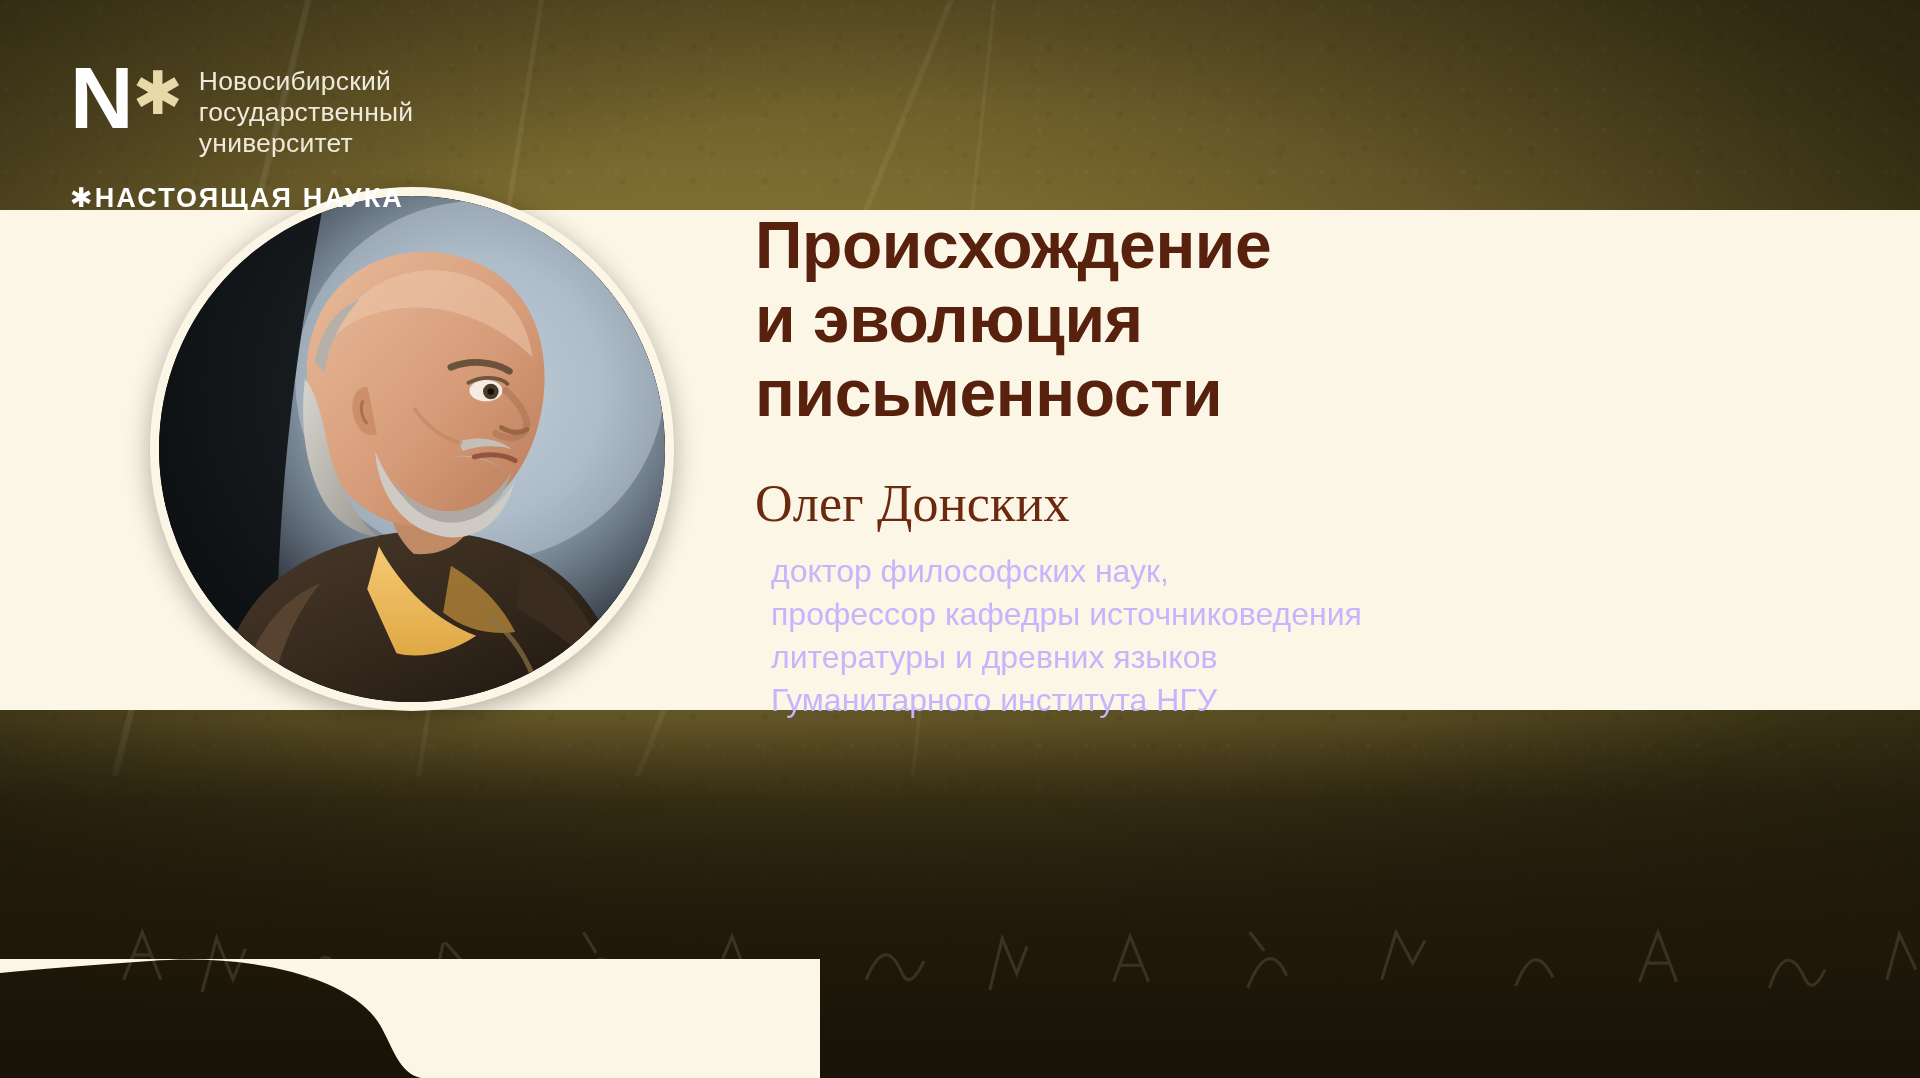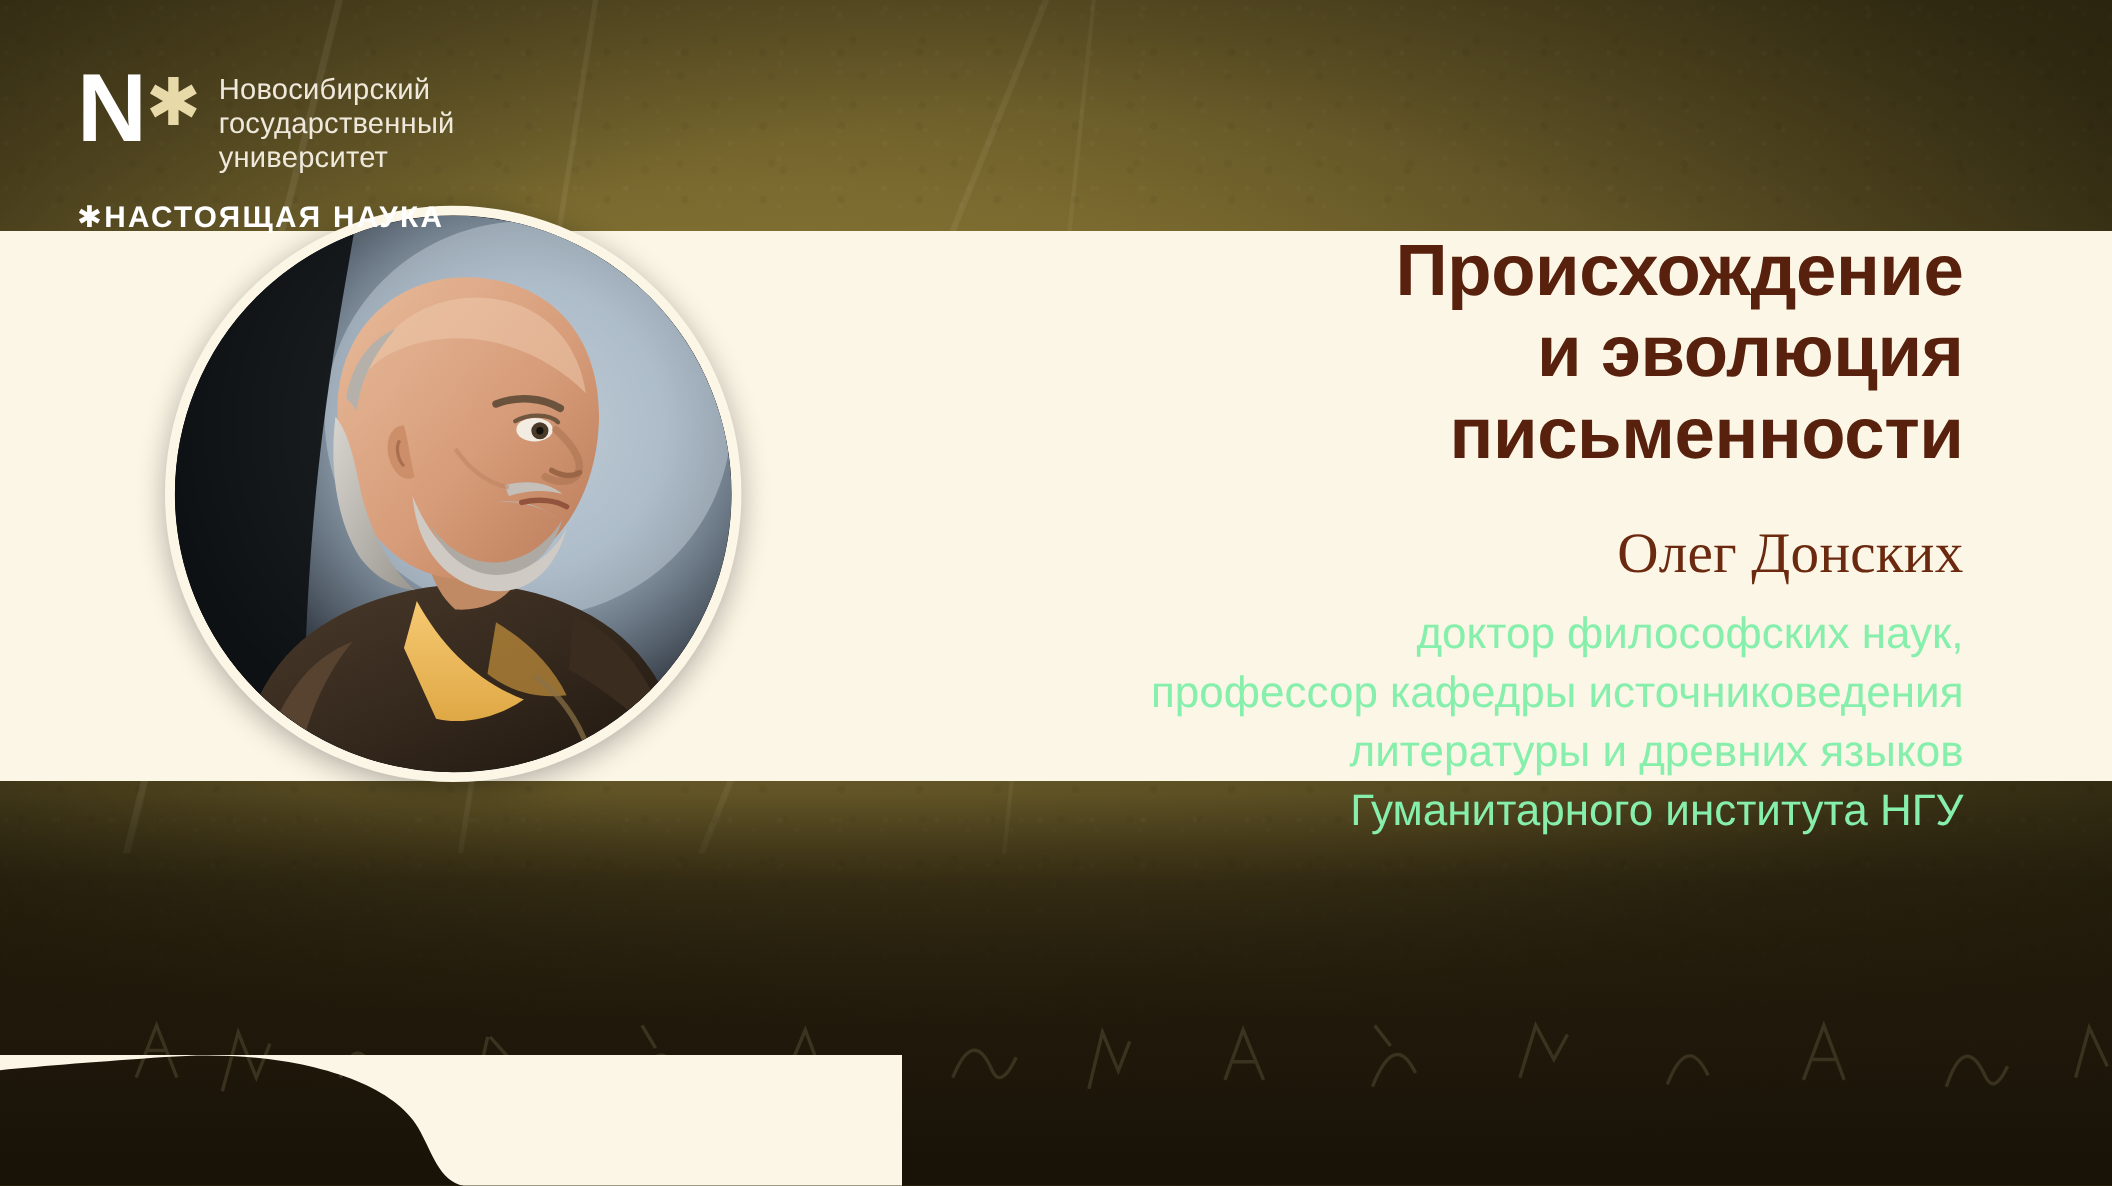--- a/index.html
+++ b/index.html
@@ -166,45 +166,44 @@
     overflow: hidden;
   }
 
   
   .text-block {
     position: absolute;
     left: 755px;
     top: 205px;
     width: 1030px;
     z-index: 4;
-    text-align: right;
   }
   .talk-title {
     font-weight: bold;
     font-size: 66px;
     line-height: 1.12;
     color: #58210d;
     letter-spacing: -0.4px;
     white-space: pre-line;
     margin: 0;
     padding-top: 4px;
   }
   .speaker-name {
     font-size: 52px;
     line-height: 1.1;
     color: #6b2a10;
     margin: 44px 0 0 0;
     letter-spacing: .2px;
     font-family: Liberation Serif, serif;
   }
   .speaker-role {
-    font-size: 40px;
+    font-size: 32px;
     line-height: 1.34;
-    color: #86efac;
-    margin: 18px 0 0 4px;
+    color: #c4b5fd;
+    margin: 18px 0 0 16px;
     white-space: pre-line;
   }
 </style>
 </head>
 <body>
 
 <div class="slide">
 
   <div class="bg-base"></div>
   <div class="bg-grain"></div>

